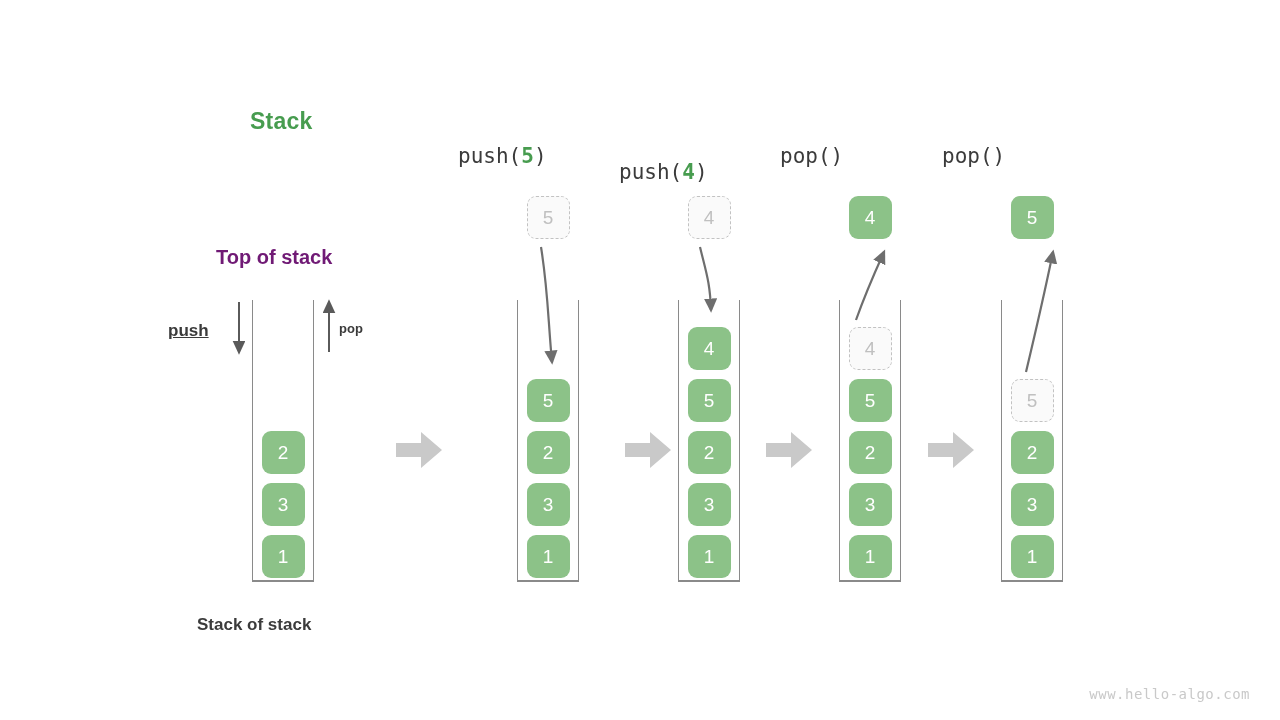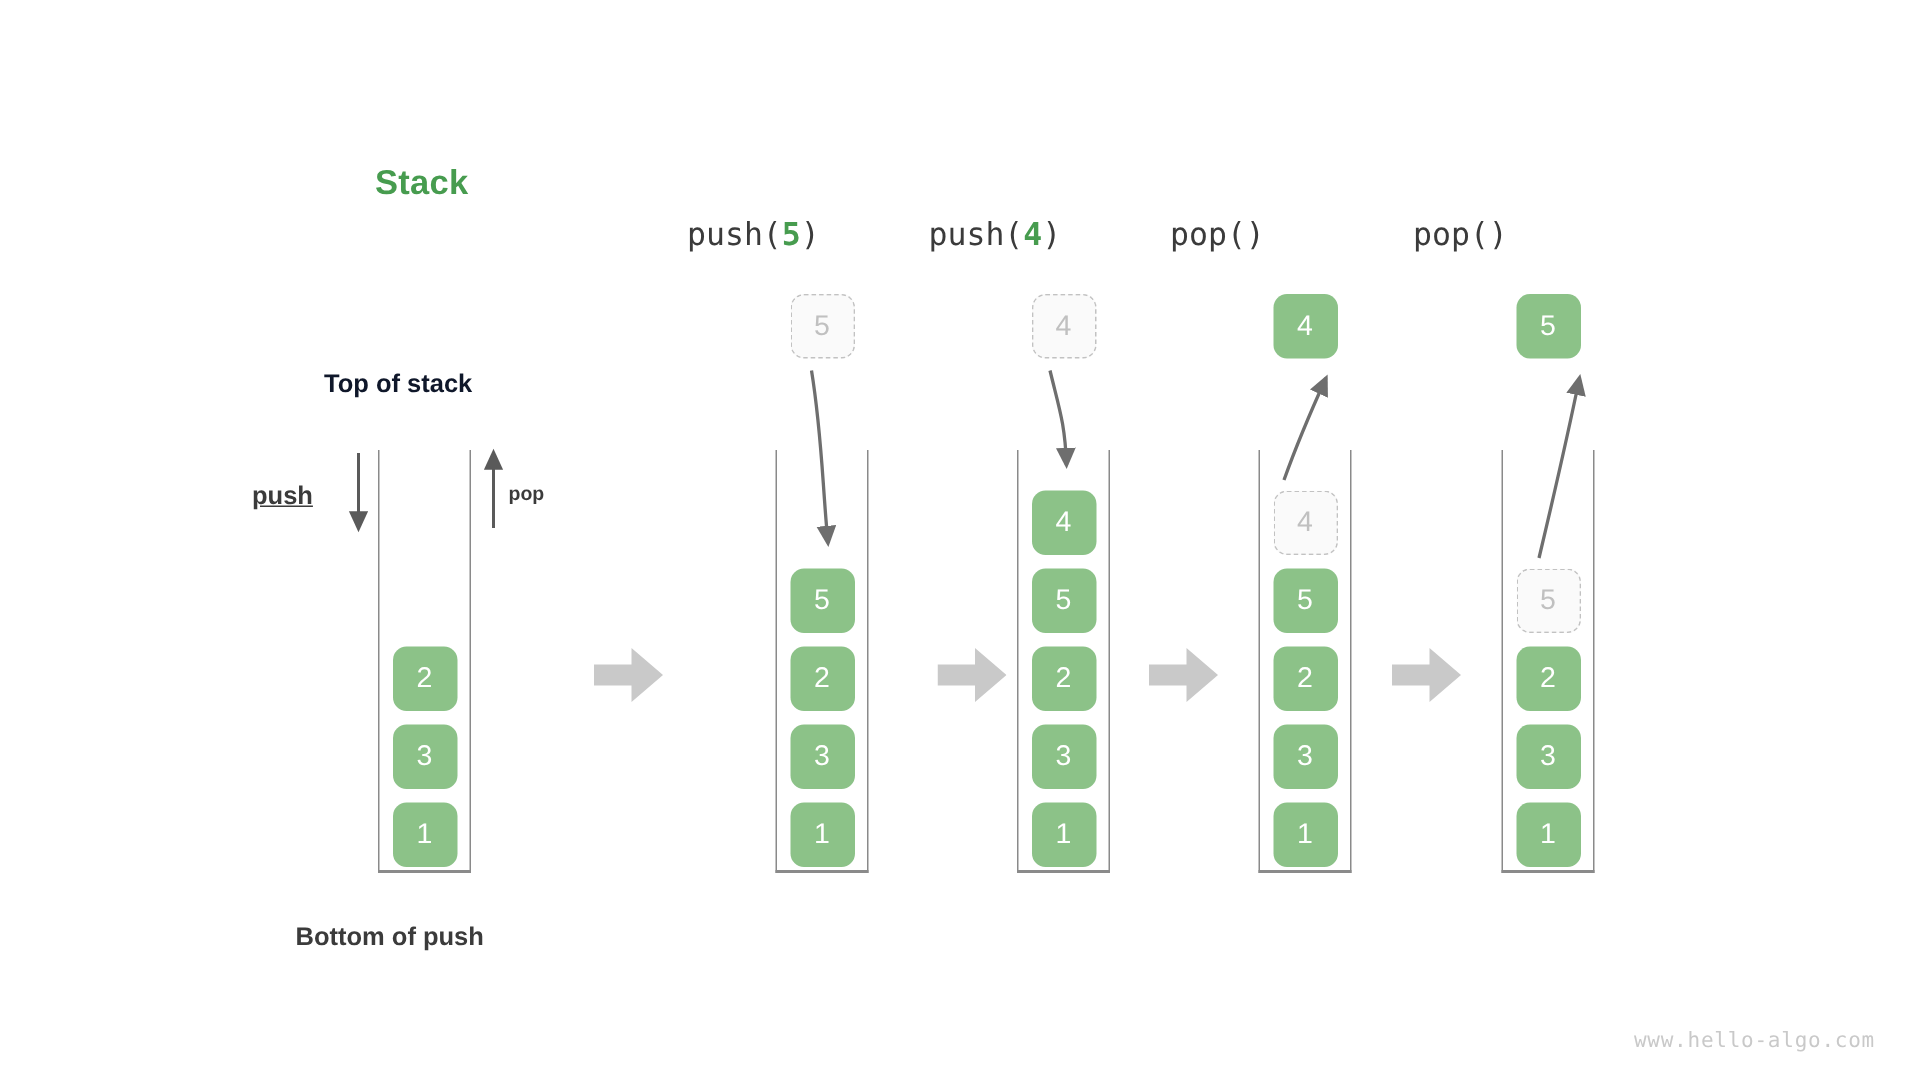--- a/index.html
+++ b/index.html
@@ -32,23 +32,23 @@
     font-size: 23px;
     font-weight: bold;
     color: #479c4f;
     letter-spacing: 0.2px;
   }
 
   
   .label-top {
     left: 216px;
     top: 246px;
-    font-size: 17px;
-    font-weight: bold;
-    color: #0f172a;
+    font-size: 20px;
+    font-weight: bold;
+    color: #701a75;
     white-space: nowrap;
   }
   .label-bottom {
     left: 197px;
     top: 615px;
     font-size: 17px;
     font-weight: bold;
     color: #3b3b3b;
     white-space: nowrap;
   }
@@ -142,26 +142,26 @@
   }
 </style>
 </head>
 <body>
 
 <div id="canvas">
 
   <div class="abs stack-title">Stack</div>
 
   <div class="abs label-top">Top of stack</div>
-  <div class="abs label-bottom">Bottom of push</div>
+  <div class="abs label-bottom">Stack of stack</div>
   <div class="abs label-push">push</div>
   <div class="abs label-pop">pop</div>
 
   <div class="abs op-header" id="hdr-1" style="left: 458px; width: 180px;"><span>push(</span><span class="arg">5</span><span>)</span></div>
-  <div class="abs op-header" id="hdr-2" style="left: 619px; width: 180px;"><span>push(</span><span class="arg">4</span><span>)</span></div>
+  <div class="abs op-header" id="hdr-2" style="left: 619px; width: 180px; margin-top: 16px;"><span>push(</span><span class="arg">4</span><span>)</span></div>
   <div class="abs op-header" id="hdr-3" style="left: 780px; width: 180px;"><span>pop(</span><span>)</span></div>
   <div class="abs op-header" id="hdr-4" style="left: 942px; width: 180px;"><span>pop(</span><span>)</span></div>
 
   <div id="columns-host">
       <div class="stack-col" style="left: 0px; top: 0px; width: 1280px; height: 720px;">
         <div class="wall" style="left: 251.9px; top: 300px; height: 282px;"></div>
         <div class="wall" style="left: 312.5px; top: 300px; height: 282px;"></div>
         <div class="floor" style="left: 251.9px; top: 580px; width: 62.2px;"></div>
         <div class="cell solid" style="left: 261.5px; top: 431px;">2</div>
         <div class="cell solid" style="left: 261.5px; top: 483px;">3</div>

